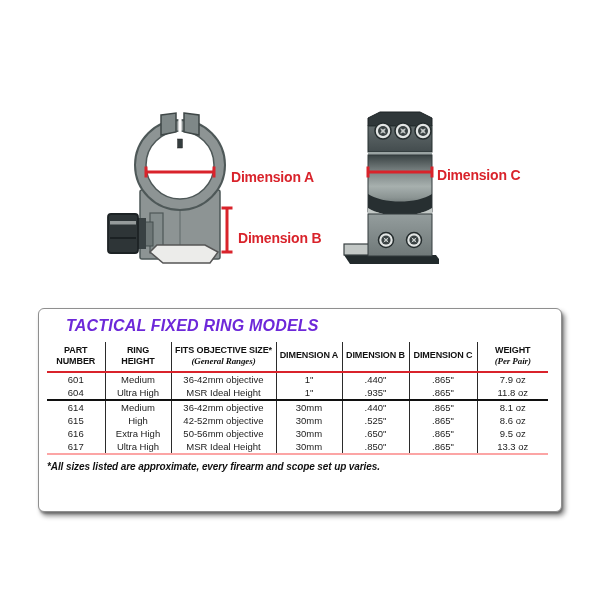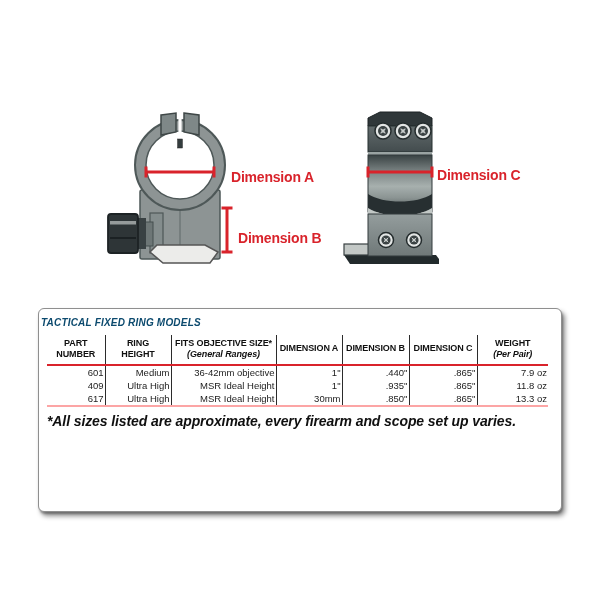--- a/index.html
+++ b/index.html
@@ -18,43 +18,43 @@
   .dim-stroke { stroke:var(--accent,#d9232b); stroke-width:3; fill:none; }
 
   
   .panel {
     position:absolute; left:38px; top:308px; width:524px; height:204px;
     background:#ffffff; border:1px solid #8f8f8f; border-radius:6px;
     box-sizing:border-box; padding-top:6px;
     box-shadow:3px 4px 5px rgba(0,0,0,0.45), 1px 2px 2px rgba(0,0,0,0.25);
   }
   .panel-title {
-    margin:2px 0 7px 2px; font-size:10px; font-weight:bold; font-style:italic;
-    color:#0c4a6e; letter-spacing:0.2px;
+    margin:2px 0 7px 27px; font-size:16px; font-weight:bold; font-style:italic;
+    color:#6d28d9; letter-spacing:0.2px;
   }
   table.spec {
     margin-left:8px; width:501px; border-collapse:collapse; table-layout:fixed;
   }
   table.spec th, table.spec td { text-align:center; vertical-align:middle; }
   table.spec th {
     font-size:9px; font-weight:bold; color:#101010; line-height:1.2;
     padding:3px 0 4px; border-bottom:2px solid var(--accent,#d9232b);
     white-space:nowrap; letter-spacing:-0.1px;
   }
   table.spec th + th, table.spec td + td { border-left:1px solid #2b2b2b; }
   table.spec td {
     font-size:9.5px; color:#1c1c1c; height:13px; padding:0 1px;
-    white-space:nowrap; line-height:13px;text-align:right;
+    white-space:nowrap; line-height:13px;
   }
   th .l2:empty { display:none; }
-  th.sub-italic .l2 { font-style:italic; }
+  th.sub-italic .l2 { font-style:italic;font-family:Liberation Serif, serif; }
   tr.group-start td { border-top:2px solid #101010; }
   tr.last td { border-bottom:2px solid #fca5a5; }
   .footnote {
-    margin:6px 0 0 8px; font-size:14px; font-weight:bold; font-style:italic;
+    margin:6px 0 0 8px; font-size:10px; font-weight:bold; font-style:italic;
     color:#101010; letter-spacing:-0.1px;
   }
 </style>
 </head>
 <body>
 
 <div class="stage">
 
   <svg class="svg-abs" style="left:95px;top:95px;" width="150" height="190" viewBox="0 0 150 190">
 
@@ -204,28 +204,55 @@
         <tr>
           <td>601</td>
             <td>Medium</td>
             <td>36-42mm objective</td>
             <td>1"</td>
             <td>.440"</td>
             <td>.865"</td>
             <td>7.9 oz</td>
         </tr>
         <tr>
-          <td>409</td>
+          <td>604</td>
             <td>Ultra High</td>
             <td>MSR Ideal Height</td>
             <td>1"</td>
             <td>.935"</td>
             <td>.865"</td>
             <td>11.8 oz</td>
         </tr>
+        <tr class="group-start">
+          <td>614</td>
+            <td>Medium</td>
+            <td>36-42mm objective</td>
+            <td>30mm</td>
+            <td>.440"</td>
+            <td>.865"</td>
+            <td>8.1 oz</td>
+        </tr>
+        <tr>
+          <td>615</td>
+            <td>High</td>
+            <td>42-52mm objective</td>
+            <td>30mm</td>
+            <td>.525"</td>
+            <td>.865"</td>
+            <td>8.6 oz</td>
+        </tr>
+        <tr>
+          <td>616</td>
+            <td>Extra High</td>
+            <td>50-56mm objective</td>
+            <td>30mm</td>
+            <td>.650"</td>
+            <td>.865"</td>
+            <td>9.5 oz</td>
+        </tr>
         <tr class="last">
           <td>617</td>
             <td>Ultra High</td>
             <td>MSR Ideal Height</td>
             <td>30mm</td>
             <td>.850"</td>
             <td>.865"</td>
             <td>13.3 oz</td>
         </tr>
       </tbody>

